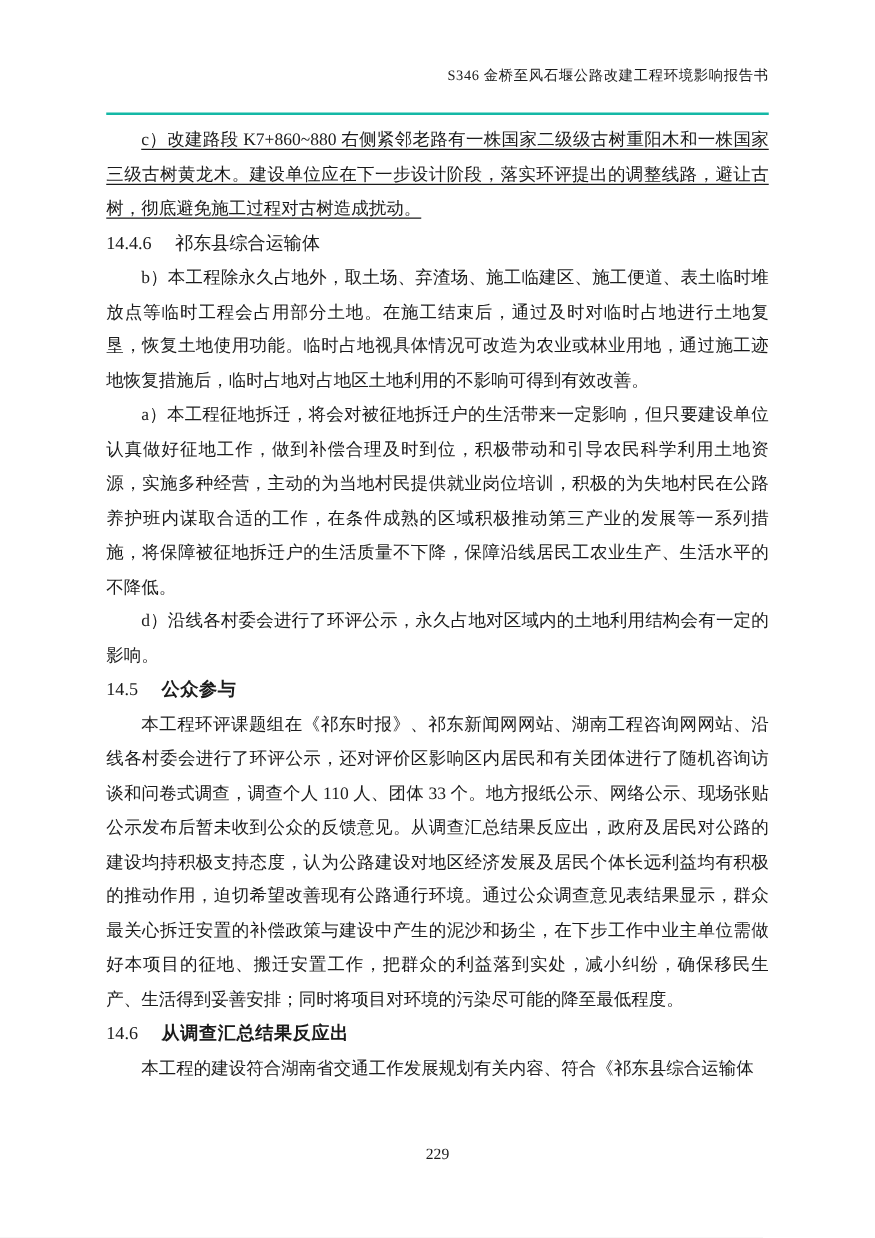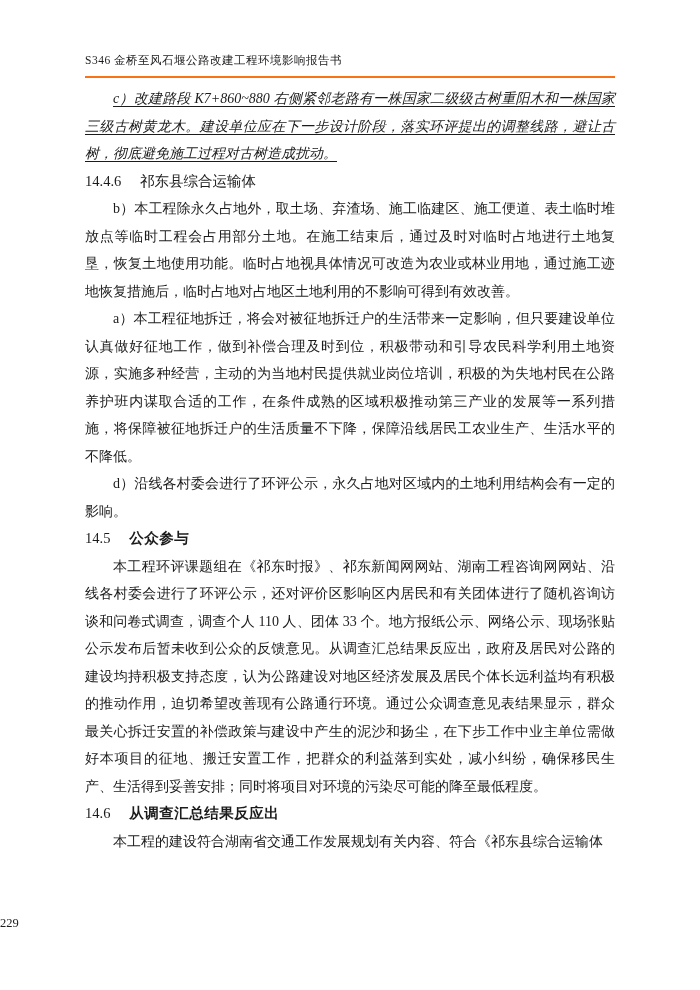--- a/index.html
+++ b/index.html
@@ -12,39 +12,39 @@
     position: relative;
     width: 700px; height: 990px;
     background: #ffffff;
     color: #1b1b1b;
     overflow: hidden;
     box-sizing: border-box;
   }
   .header {
     margin: 0 85px;
     padding-top: 53px;
-    padding-bottom: 8px;
+    padding-bottom: 22px;
+    text-align: right;
     font-size: 11.5px;
     letter-spacing: 0.5px;
-    border-bottom: 2px solid #f97316;
+    border-bottom: 2px solid #14b8a6;
   }
   .doc-body {
     margin: 0 85px;
     padding-top: 7px;
     font-size: 14px;
     line-height: 27.5px;
     text-align: justify;
     text-justify: inter-character;
   }
   .doc-body p { margin: 0; text-indent: 2em; }
   p.underlined {
     text-decoration: underline;
     text-underline-offset: 3px;
     text-decoration-thickness: 1px;
-    font-style: italic;
   }
   .h-row { margin: 0; font-weight: normal; font-size: 14.5px; text-indent: 0; }
   .h-num {
     display: inline-block;
     margin-right: 1.3em;
     font-family: "Liberation Serif", "DejaVu Serif", serif;
     font-weight: normal;
   }
   .h-title-serif {
     font-family: "Liberation Serif", "DejaVu Serif", serif;
@@ -52,20 +52,21 @@
   }
   .h-title-bold {
     font-family: Liberation Sans, sans-serif;
     font-weight: bold;
     letter-spacing: 0.5px;
   }
   .footer {
     position: absolute;
     left: 0; right: 0;
     top: 916px;
+    text-align: center;
     font-size: 12.5px;
   }
 </style>
 </head>
 <body>
 
 <div class="sheet">
 
   <div class="header">
     <span>S346 金桥至风石堰公路改建工程环境影响报告书</span>

